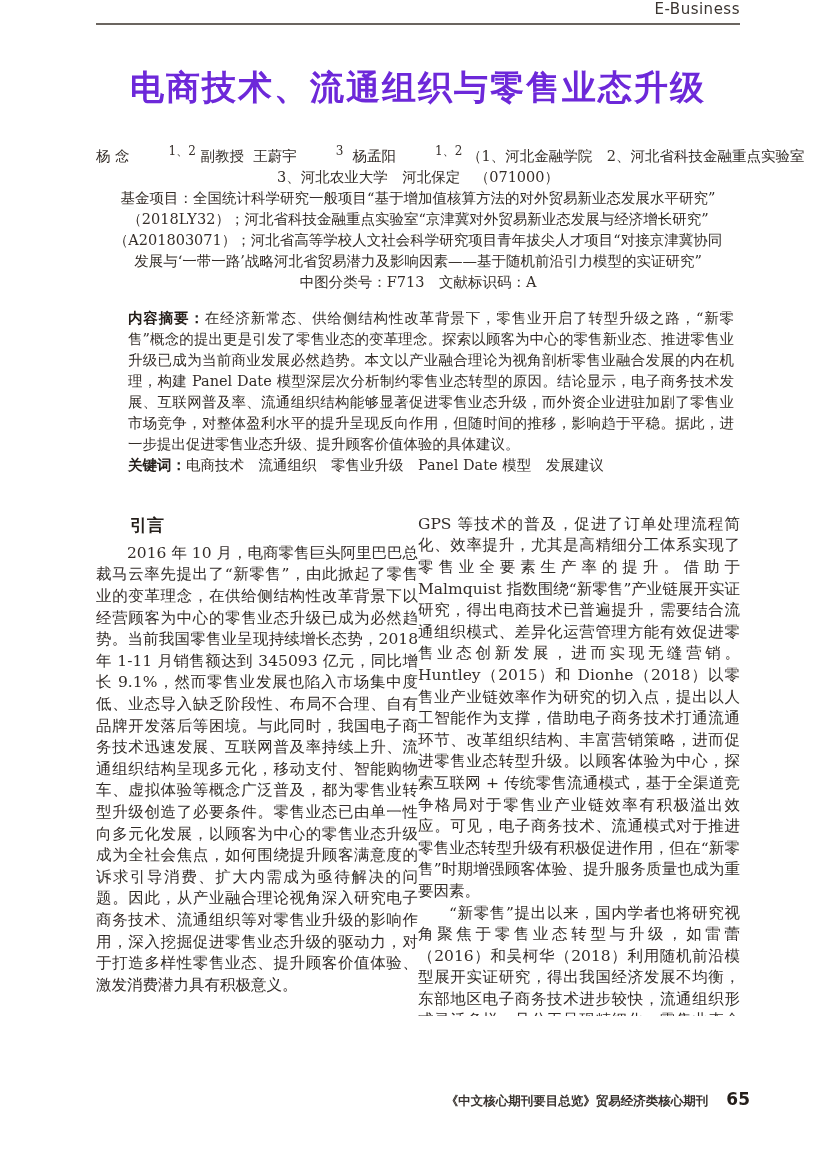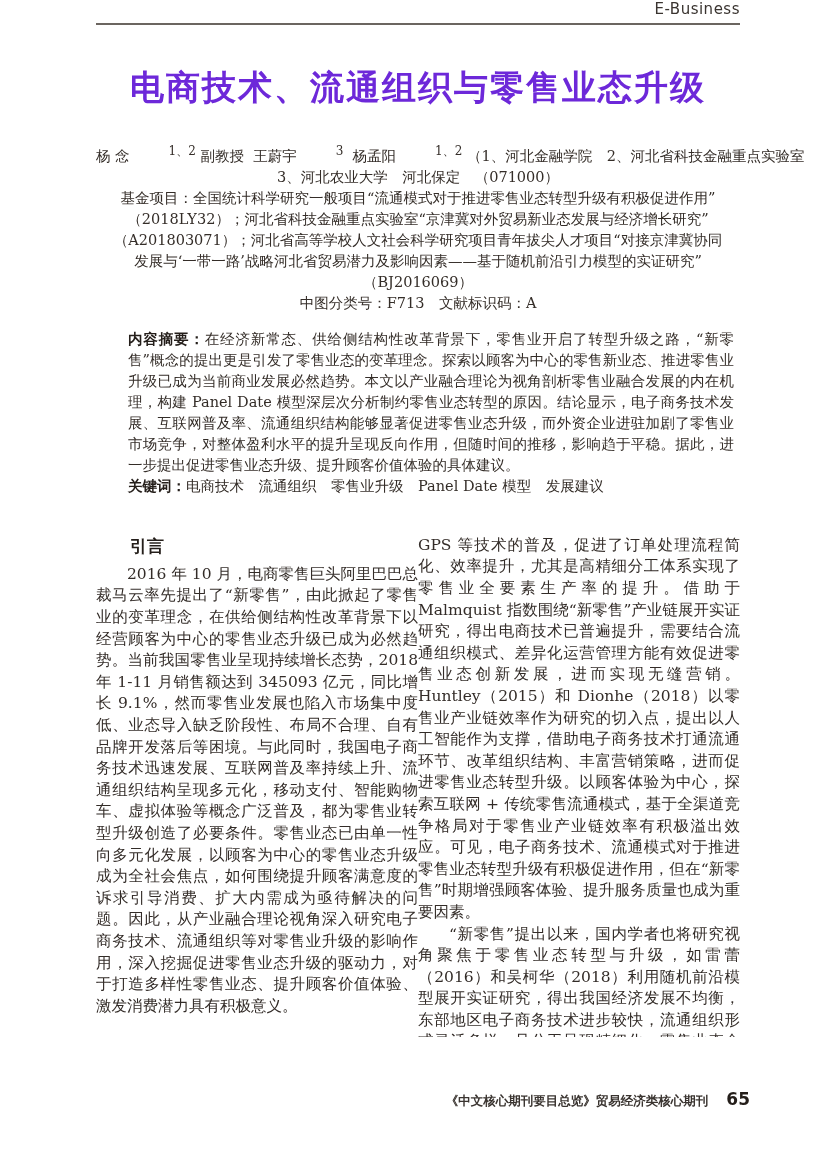--- a/index.html
+++ b/index.html
@@ -126,25 +126,24 @@
 
     <div class="front-matter">
       <div class="fm-line">
         <span class="author-name">杨  念</span><sup>1、2</sup>
         <span>副教授</span>&nbsp;
         <span class="author-name">王蔚宇</span><sup>3</sup>&nbsp;
         <span class="author-name">杨孟阳</span><sup>1、2</sup>
         <span>（1、河北金融学院　2、河北省科技金融重点实验室</span>
       </div>
       <div class="fm-line">3、河北农业大学　河北保定　（071000）</div>
-      <div class="fm-line">基金项目：全国统计科学研究一般项目“流通模式对于推进零售业态转型升级有积极促进作用”</div>
+      <div class="fm-line">基金项目：全国统计科学研究一般项目“基于增加值核算方法的对外贸易新业态发展水平研究”</div>
       <div class="fm-line">（2018LY32）；河北省科技金融重点实验室“京津冀对外贸易新业态发展与经济增长研究”</div>
       <div class="fm-line">（A201803071）；河北省高等学校人文社会科学研究项目青年拔尖人才项目“对接京津冀协同</div>
       <div class="fm-line">发展与‘一带一路’战略河北省贸易潜力及影响因素——基于随机前沿引力模型的实证研究”</div>
-      <div class="fm-line">（BJ2016069）</div>
       <div class="fm-line">中图分类号：F713　文献标识码：A</div>
     </div>
 
     <div class="abstract-block">
       <span class="block-label">内容摘要：</span><span>在经济新常态、供给侧结构性改革背景下，零售业开启了转型升级之路，“新零售”概念的提出更是引发了零售业态的变革理念。探索以顾客为中心的零售新业态、推进零售业升级已成为当前商业发展必然趋势。本文以产业融合理论为视角剖析零售业融合发展的内在机理，构建 Panel Date 模型深层次分析制约零售业态转型的原因。结论显示，电子商务技术发展、互联网普及率、流通组织结构能够显著促进零售业态升级，而外资企业进驻加剧了零售业市场竞争，对整体盈利水平的提升呈现反向作用，但随时间的推移，影响趋于平稳。据此，进一步提出促进零售业态升级、提升顾客价值体验的具体建议。</span>
     </div>
 
     <div class="abstract-block kw-block">
       <span class="block-label">关键词：</span><span>电商技术　流通组织　零售业升级　Panel Date 模型　发展建议</span>
     </div>

